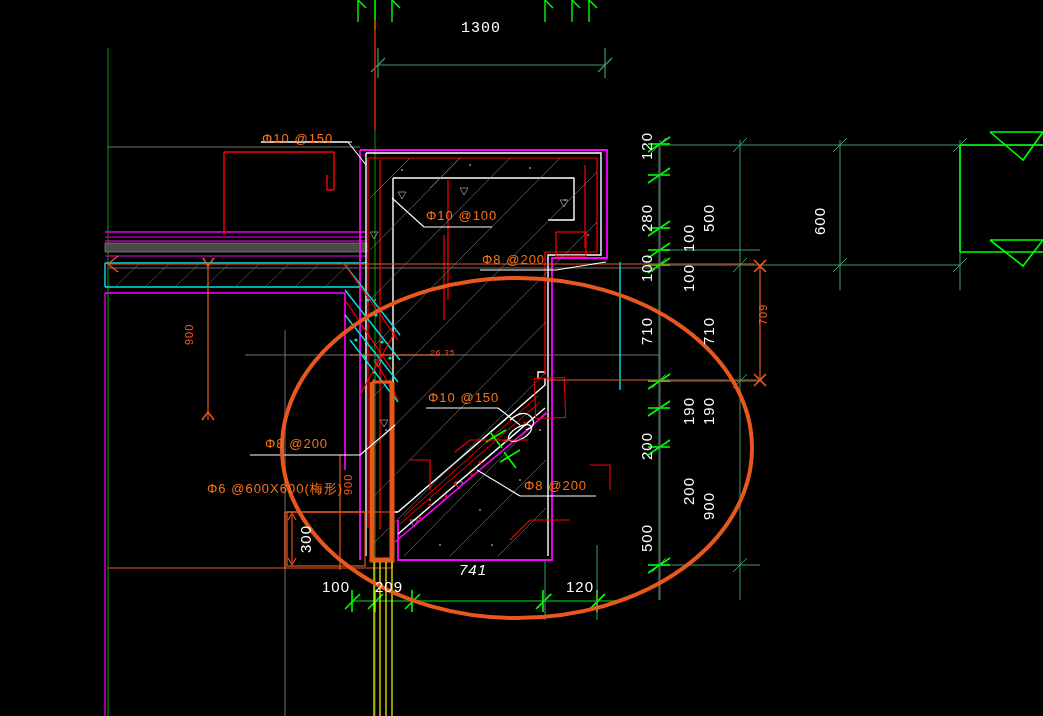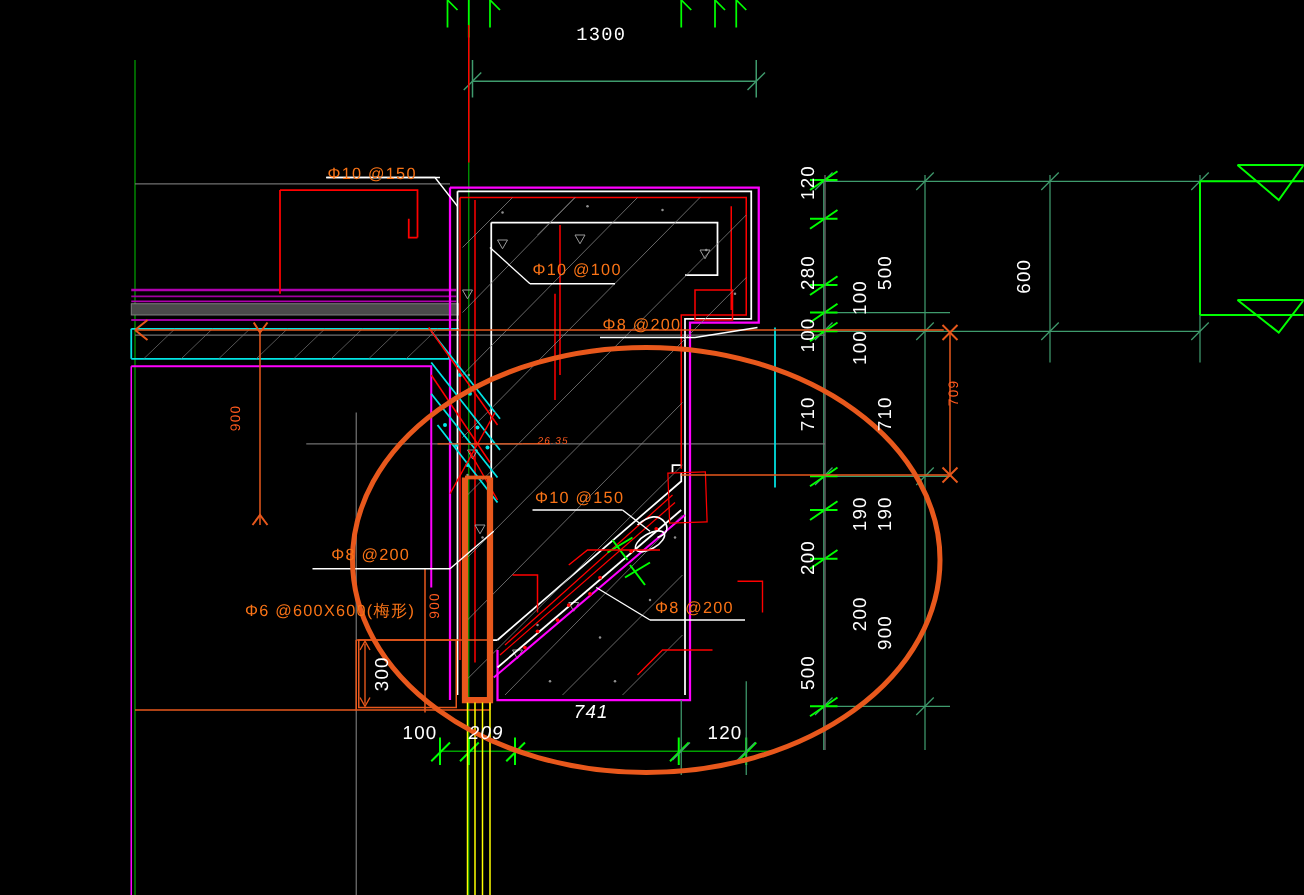--- a/index.html
+++ b/index.html
@@ -363,28 +363,28 @@
 
     <ellipse cx="517" cy="448" rx="235" ry="170" fill="none" stroke="#e8581c" stroke-width="4"></ellipse>
   </svg>
 
   <div class="lbl" style="left:262px;top:131px;">Φ10 @150</div>
   <div class="lbl" style="left:426px;top:208px;">Φ10 @100</div>
   <div class="lbl" style="left:482px;top:252px;">Φ8 @200</div>
   <div class="lbl" style="left:428px;top:390px;">Φ10 @150</div>
   <div class="lbl" style="left:524px;top:478px;">Φ8 @200</div>
   <div class="lbl" style="left:265px;top:436px;">Φ8 @200</div>
-  <div class="lbl" style="left:196px;top:480px;">Φ6 @600X600(梅形)</div>
+  <div class="lbl" style="left:207px;top:480px;">Φ6 @600X600(梅形)</div>
 
   <div class="lbl red small" style="left:430px;top:348px;font-style:italic;">26.35</div>
 
   <div class="dimtxt" style="left:461px;top:20px;font-family:Liberation Mono, monospace;">1300</div>
 
   <div class="dimtxt" style="left:322px;top:578px;">100</div>
-  <div class="dimtxt" style="left:375px;top:578px;font-style:italic;">209</div>
+  <div class="dimtxt" style="left:375px;top:578px;">209</div>
   <div class="dimtxt" style="left:459px;top:561px;font-style:italic;">741</div>
   <div class="dimtxt" style="left:566px;top:578px;">120</div>
 
   <div class="dimtxt v" style="left:638px;top:160px;">120</div>
   <div class="dimtxt v" style="left:638px;top:232px;">280</div>
   <div class="dimtxt v" style="left:638px;top:282px;">100</div>
   <div class="dimtxt v" style="left:638px;top:345px;">710</div>
   <div class="dimtxt v" style="left:638px;top:460px;">200</div>
   <div class="dimtxt v" style="left:638px;top:552px;">500</div>
 

